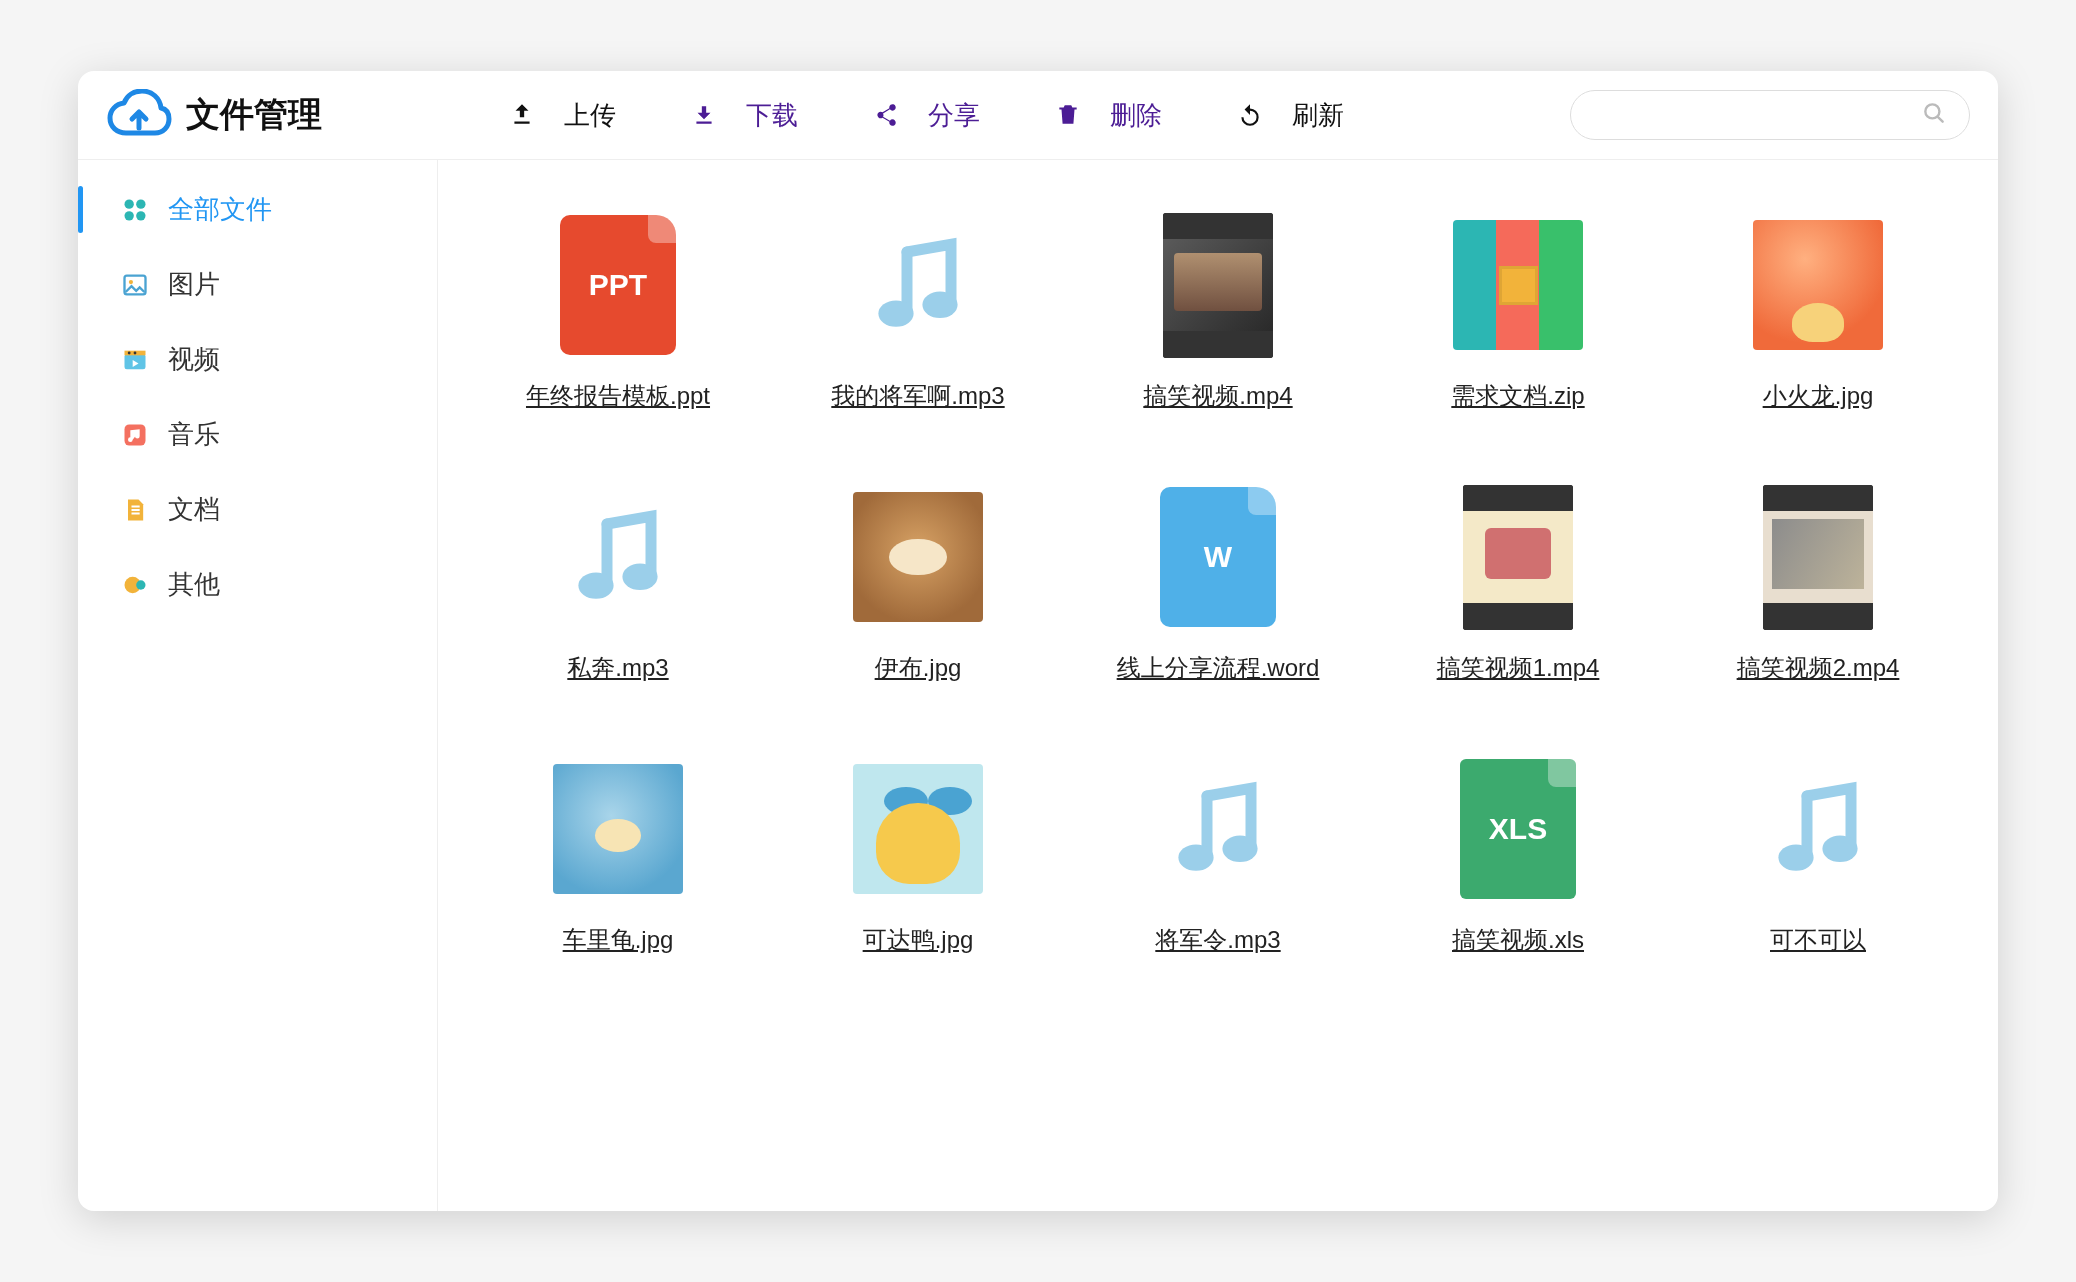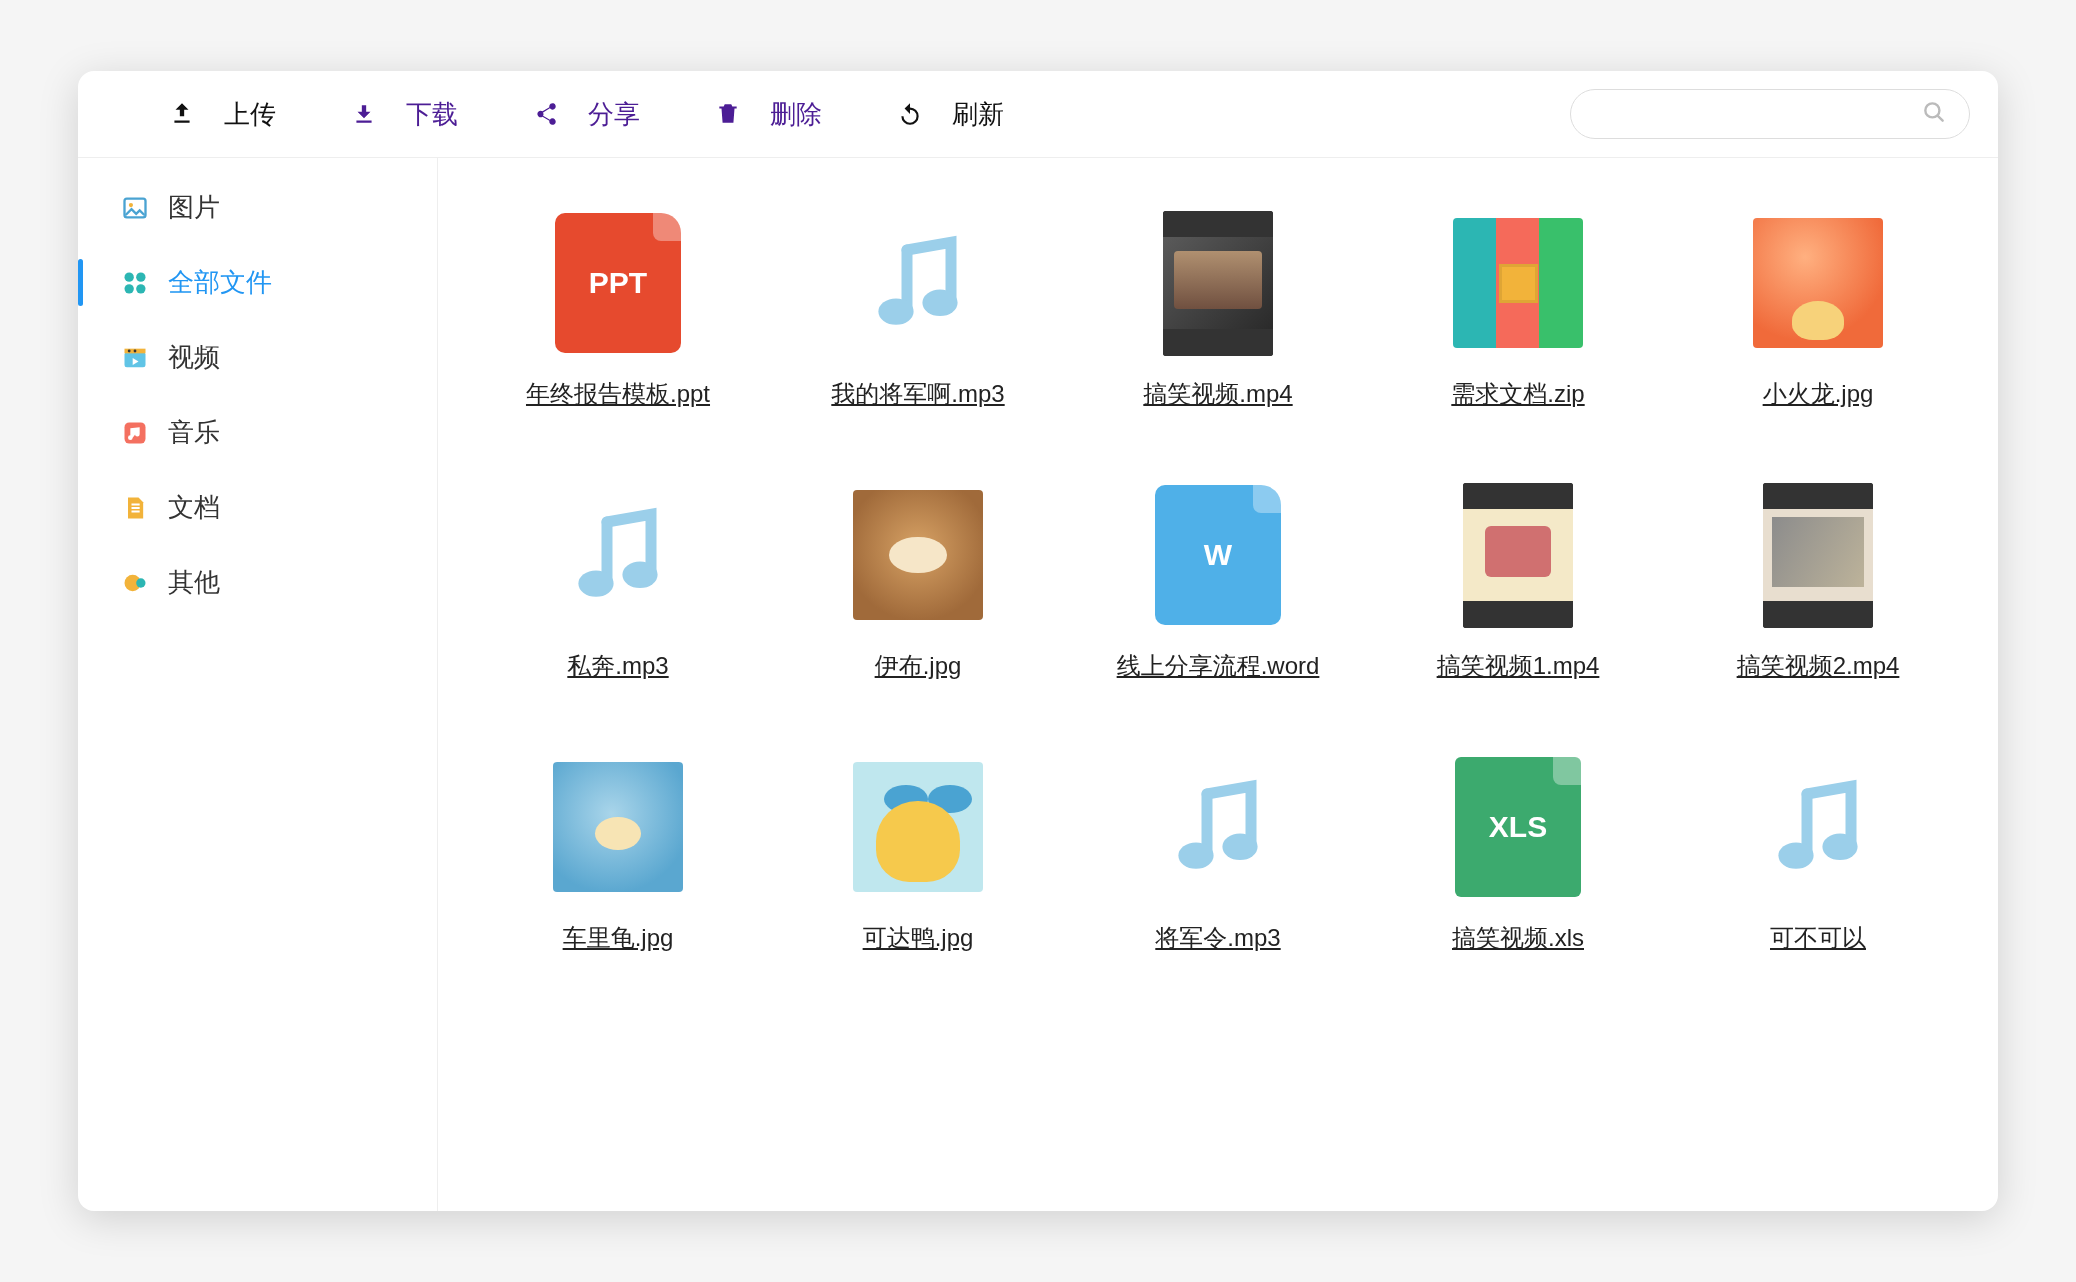--- a/index.html
+++ b/index.html
@@ -147,21 +147,21 @@
     }
     .file-label {
       font-size: 24px;
       color: #222;
       text-align: center;
       white-space: nowrap;
       text-decoration: underline;
     }
     
     .ft-doc {
-      width: 126px;
+      width: 116px;
       height: 140px;
       border-radius: 10px 20px 10px 10px;
       display: flex;
       align-items: center;
       justify-content: center;
       font-size: 30px;
       font-weight: 600;
       color: #fff;
       position: relative;
     }
@@ -259,20 +259,29 @@
     
     .content::-webkit-scrollbar{width:10px}
     .content::-webkit-scrollbar-thumb{background:#ddd;border-radius:6px}
   </style>
 </head>
 <body>
 
 <div class="window">
 
   <div class="header">
+    <div class="logo-area">
+      <span class="logo-icon">
+        <svg width="66" height="52" viewBox="0 0 66 52">
+          <path d="M20 44c-9 0-16-6-16-15 0-8 6-14 14-15 3-8 10-12 18-12 10 0 18 7 19 17 5 1 8 5 8 11 0 8-6 14-14 14H20z" fill="none" stroke="#1E88E5" stroke-width="5" stroke-linejoin="round"></path>
+          <path d="M26 30l7-7 7 7M33 23v16" fill="none" stroke="#1E88E5" stroke-width="5" stroke-linecap="round" stroke-linejoin="round"></path>
+        </svg>
+      </span>
+      <span class="app-title">文件管理</span>
+    </div>
 
     <div class="toolbar">
       <button class="tb-btn enabled">
         <span class="tb-icon">
           <svg width="26" height="26" viewBox="0 0 24 24" fill="currentColor">
               <path d="M5 20h14v-2H5v2zM12 2l-6 6h4v6h4V8h4l-6-6z"></path>
             </svg>
         </span>
         <span>上传</span>
       </button>
@@ -318,40 +327,40 @@
         <svg width="26" height="26" viewBox="0 0 24 24" fill="none" stroke="currentColor" stroke-width="2.2">
             <circle cx="10.5" cy="10.5" r="6.5"></circle>
             <path d="M20 20l-4.5-4.5" stroke-linecap="round"></path>
           </svg>
       </span>
     </div>
   </div>
 
   <div class="body">
     <div class="sidebar">
-      <div class="side-item">
-        <span class="side-icon">
-          <svg width="28" height="28" viewBox="0 0 24 24">
-              <rect x="3" y="4" width="18" height="16" rx="2" fill="none" stroke="#4AA3D2" stroke-width="2"></rect>
-              <circle cx="8.5" cy="9.5" r="1.8" fill="#F2B33A"></circle>
-              <path d="M4 18l5-5 4 4 3-3 4 4" fill="none" stroke="#4AA3D2" stroke-width="2"></path>
-            </svg>
-        </span>
-        <span>图片</span>
-      </div>
       <div class="side-item active">
         <span class="side-icon">
           <svg width="28" height="28" viewBox="0 0 24 24">
               <circle cx="7" cy="7" r="4" fill="#2CB6B3"></circle>
               <circle cx="17" cy="7" r="4" fill="#2CB6B3"></circle>
               <circle cx="7" cy="17" r="4" fill="#2CB6B3"></circle>
               <circle cx="17" cy="17" r="4" fill="#2CB6B3"></circle>
             </svg>
         </span>
         <span>全部文件</span>
+      </div>
+      <div class="side-item">
+        <span class="side-icon">
+          <svg width="28" height="28" viewBox="0 0 24 24">
+              <rect x="3" y="4" width="18" height="16" rx="2" fill="none" stroke="#4AA3D2" stroke-width="2"></rect>
+              <circle cx="8.5" cy="9.5" r="1.8" fill="#F2B33A"></circle>
+              <path d="M4 18l5-5 4 4 3-3 4 4" fill="none" stroke="#4AA3D2" stroke-width="2"></path>
+            </svg>
+        </span>
+        <span>图片</span>
       </div>
       <div class="side-item">
         <span class="side-icon">
           <svg width="28" height="28" viewBox="0 0 24 24">
               <rect x="3" y="7" width="18" height="13" rx="2" fill="#60C4E6"></rect>
               <rect x="3" y="4" width="18" height="4" fill="#F2B33A"></rect>
               <circle cx="7" cy="6" r="1.2" fill="#333"></circle>
               <circle cx="12" cy="6" r="1.2" fill="#333"></circle>
               <path d="M10 12l5 3-5 3z" fill="#fff"></path>
             </svg>

